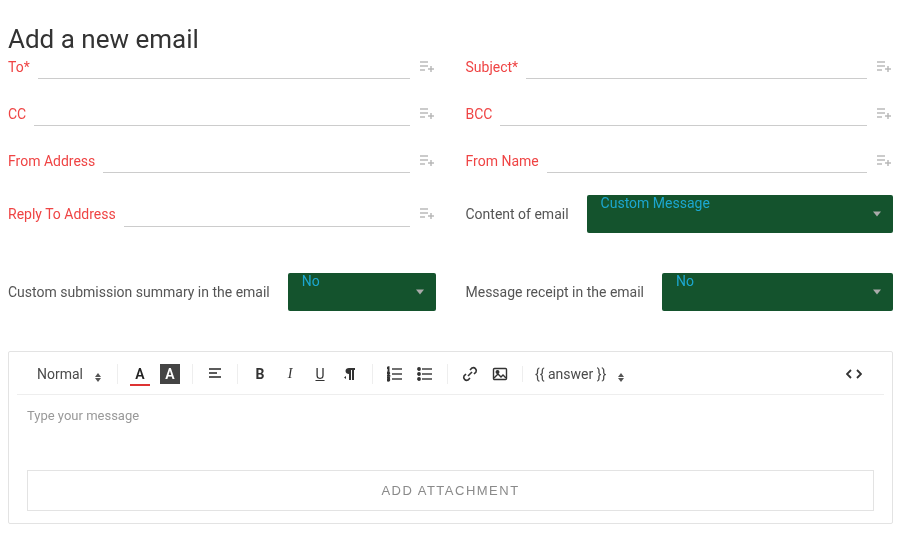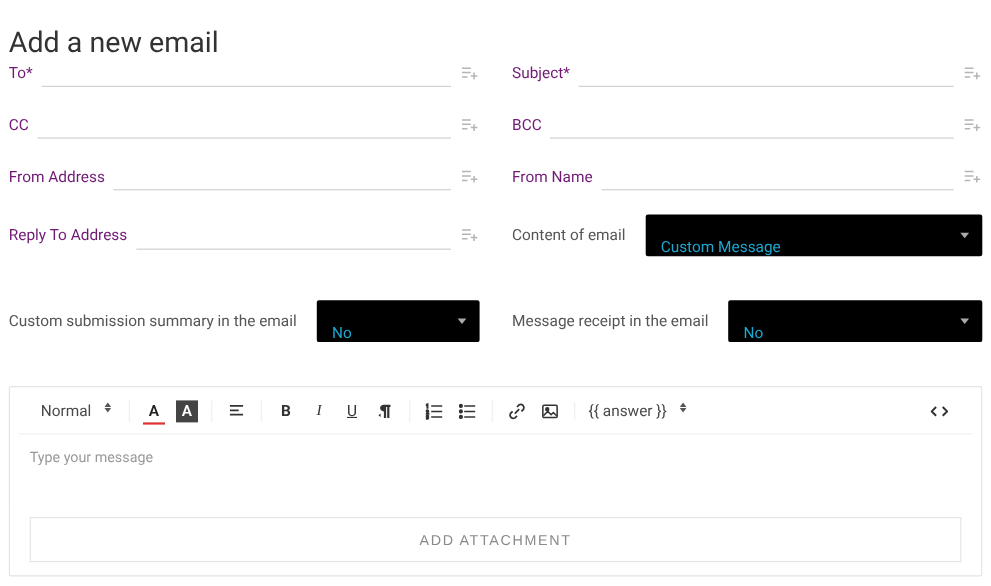--- a/index.html
+++ b/index.html
@@ -21,21 +21,21 @@
   column-gap: 30px;
   row-gap: 22px;
 }
 .field {
   display: flex;
   align-items: center;
   gap: 8px;
 }
 .field label {
   font-size: 14px;
-  color: #701a75;
+  color: #ef4444;
   white-space: nowrap;
   flex-shrink: 0;
 }
 .underline-input {
   flex: 1;
   border: none;
   border-bottom: 1px solid #ccc;
   font-size: 14px;
   padding: 4px 2px;
   outline: none;
@@ -59,25 +59,25 @@
   align-items: center;
   gap: 18px;
 }
 .select-label {
   font-size: 14px;
   color: #555;
   white-space: nowrap;
 }
 .select-box {
   position: relative;
-  background: #000000;
+  background: #14532d;
   border-radius: 2px;
   height: 38px;
   display: flex;
-  align-items: flex-end;
+  align-items: flex-start;
   padding: 0 34px 0 14px;
   cursor: pointer;
   color: #1ca7d0;
   font-size: 14px;
   flex: 1;
   min-width: 120px;
 }
 .select-box .caret {
   position: absolute;
   right: 12px;
@@ -119,21 +119,21 @@
   cursor: pointer;
   font-size: 14px;
   display: inline-flex;
   align-items: center;
   justify-content: center;
   width: 20px; height: 20px;
 }
 .tbtn svg { width: 16px; height: 16px; }
 .format-sel {
   display: flex;
-  align-items: flex-start;
+  align-items: flex-end;
   gap: 12px;
   cursor: pointer;
   font-size: 14px;
   padding-right: 4px;
 }
 .spacer { flex: 1; }
 .editor-body {
   padding: 10px 10px 40px 10px;
 }
 .editor-body .placeholder {

